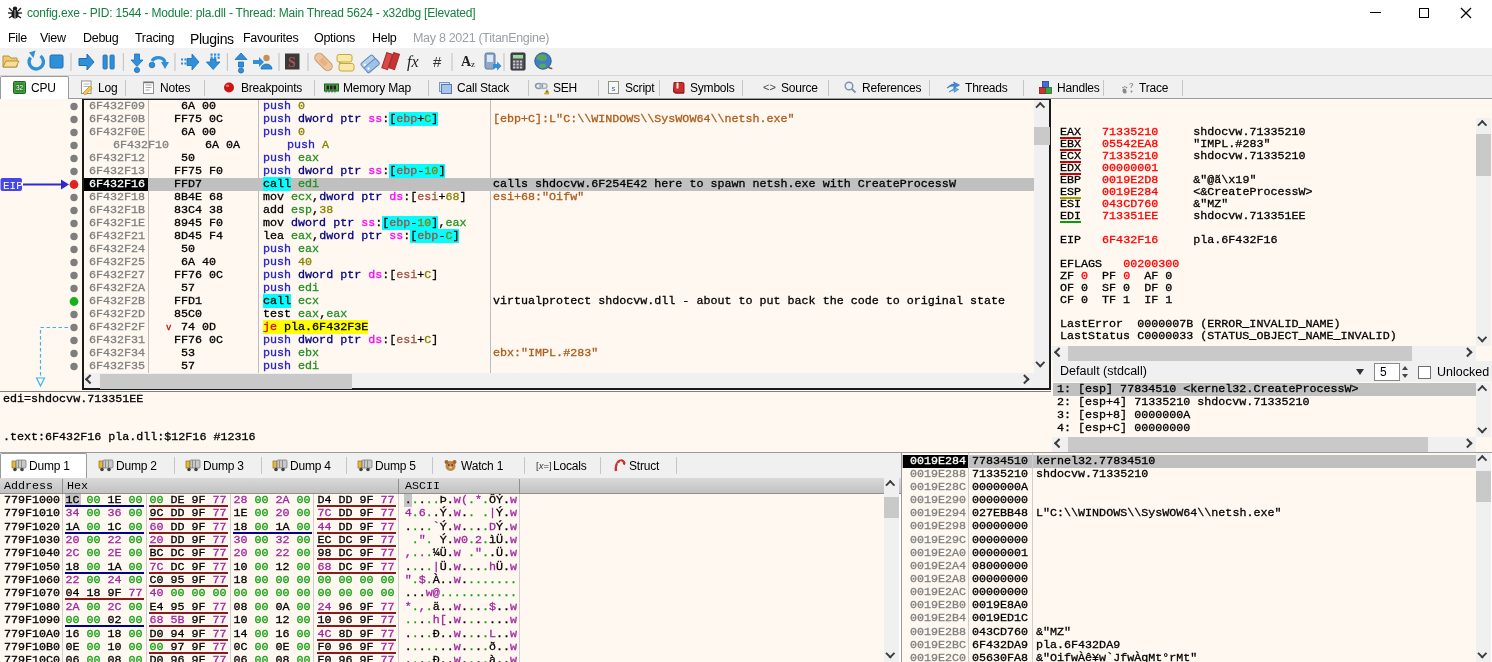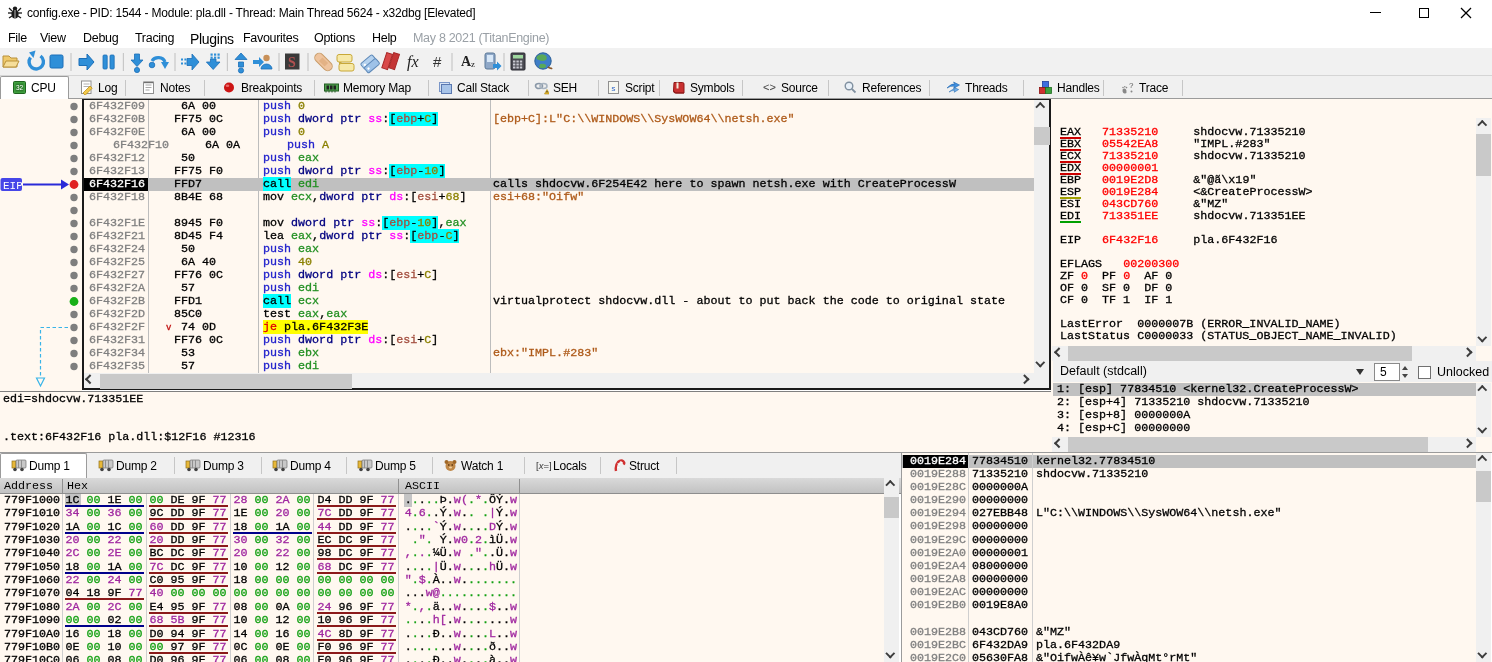--- a/index.html
+++ b/index.html
@@ -25,21 +25,21 @@
         <line x1="15" y1="4" x2="12" y2="7"></line>
 <line x1="2" y1="9" x2="6" y2="9"></line>
         <line x1="16" y1="9" x2="12" y2="9"></line>
 <line x1="3" y1="14" x2="6" y2="12"></line>
         <line x1="15" y1="14" x2="12" y2="12"></line>
 </g>
 <ellipse cx="9" cy="10" rx="3.6" ry="4.6" fill="#1a1a1a"></ellipse>
 <circle cx="9" cy="4.6" r="2.2" fill="#1a1a1a"></circle>
 <line x1="9" y1="6" x2="9" y2="14" stroke="#fff" stroke-width="0.7"></line>
 </svg>
-    <div class="a" style="left:27px;top:6px;font-size:12px;letter-spacing:-0.2px;color:#000000">config.exe - PID: 1544 - Module: pla.dll - Thread: Main Thread 5624 - x32dbg [Elevated]</div>
+    <div class="a" style="left:27px;top:6px;font-size:12px;letter-spacing:-0.2px;color:#15803d">config.exe - PID: 1544 - Module: pla.dll - Thread: Main Thread 5624 - x32dbg [Elevated]</div>
     <div class="a" style="left:1370px;top:12px;width:11px;height:1px;background:#000"></div>
     <div class="a" style="left:1419px;top:8px;width:10px;height:10px;border:1px solid #000"></div>
     <svg class="a" style="left:1460px;top:7px" width="12" height="12" viewBox="0 0 12 12">
 <line x1="1" y1="1" x2="11" y2="11" stroke="#000" stroke-width="1.2"></line>
 <line x1="11" y1="1" x2="1" y2="11" stroke="#000" stroke-width="1.2"></line>
     </svg>
     <div class="a" style="left:8px;top:31px;font-size:12.5px;letter-spacing:-0.3px;color:#000">File</div>
     <div class="a" style="left:40px;top:31px;font-size:12.5px;letter-spacing:-0.3px;color:#000">View</div>
     <div class="a" style="left:83px;top:31px;font-size:12.5px;letter-spacing:-0.3px;color:#000">Debug</div>
     <div class="a" style="left:135px;top:31px;font-size:12.5px;letter-spacing:-0.3px;color:#000">Tracing</div>
@@ -276,20 +276,21 @@
       <div class="a" style="left:174px;top:0;width:1px;height:273px;background:#BDBDBD"></div>
       <div class="a" style="left:406px;top:0;width:1px;height:273px;background:#BDBDBD"></div>
       <div class="drow mono" style="top:0px;"><span class="a gray" style="left:5px">6F432F09</span><span class="a bk" style="left:97px">6A 00</span><span class="a" style="left:179px"><span class="mn">push </span><span class="im">0</span></span></div>
       <div class="drow mono" style="top:13px;"><span class="a gray" style="left:5px">6F432F0B</span><span class="a bk" style="left:90px">FF75 0C</span><span class="a" style="left:179px"><span class="mn">push </span><span class="kw">dword ptr </span><span class="sg">ss</span><span class="bk">:</span><span class="bk cy">[</span><span class="br cy">ebp</span><span class="bk cy">+</span><span class="im cy">C</span><span class="bk cy">]</span></span><span class="a cmt" style="left:409px">[ebp+C]:L"C:\\WINDOWS\\SysWOW64\\netsh.exe"</span></div>
       <div class="drow mono" style="top:26px;"><span class="a gray" style="left:5px">6F432F0E</span><span class="a bk" style="left:97px">6A 00</span><span class="a" style="left:179px"><span class="mn">push </span><span class="im">0</span></span></div>
       <div class="drow mono" style="top:39px;margin-left:24px;"><span class="a gray" style="left:5px">6F432F10</span><span class="a bk" style="left:97px">6A 0A</span><span class="a" style="left:179px"><span class="mn">push </span><span class="im">A</span></span></div>
       <div class="drow mono" style="top:52px;"><span class="a gray" style="left:5px">6F432F12</span><span class="a bk" style="left:97px">50</span><span class="a" style="left:179px"><span class="mn">push </span><span class="rg">eax</span></span></div>
       <div class="drow mono" style="top:65px;"><span class="a gray" style="left:5px">6F432F13</span><span class="a bk" style="left:90px">FF75 F0</span><span class="a" style="left:179px"><span class="mn">push </span><span class="kw">dword ptr </span><span class="sg">ss</span><span class="bk">:</span><span class="bk cy">[</span><span class="br cy">ebp</span><span class="bk cy">-</span><span class="im cy">10</span><span class="bk cy">]</span></span></div>
       <div class="drow mono" style="top:78px;background:#C0C0C0;"><span class="a" style="left:0;top:0;width:64px;height:13px;background:#000;color:#fff;padding-left:5px">6F432F16</span><span class="a bk" style="left:90px">FFD7</span><span class="a" style="left:179px"><span class="bk cy">call</span><span class="bk"> </span><span class="rg">edi</span></span><span class="a bk" style="left:409px">calls shdocvw.6F254E42 here to spawn netsh.exe with CreateProcessW</span></div>
       <div class="drow mono" style="top:91px;"><span class="a gray" style="left:5px">6F432F18</span><span class="a bk" style="left:90px">8B4E 68</span><span class="a" style="left:179px"><span class="bk">mov </span><span class="rg">ecx</span><span class="bk">,</span><span class="kw">dword ptr </span><span class="sg">ds</span><span class="bk">:</span><span class="bk">[</span><span class="br">esi</span><span class="bk">+</span><span class="im">68</span><span class="bk">]</span></span><span class="a cmt" style="left:409px">esi+68:"Oifw"</span></div>
+      <div class="drow mono" style="top:104px;"><span class="a gray" style="left:5px">6F432F1B</span><span class="a bk" style="left:90px">83C4 38</span><span class="a" style="left:179px"><span class="bk">add </span><span class="rg">esp</span><span class="bk">,</span><span class="im">38</span></span></div>
       <div class="drow mono" style="top:117px;"><span class="a gray" style="left:5px">6F432F1E</span><span class="a bk" style="left:90px">8945 F0</span><span class="a" style="left:179px"><span class="bk">mov </span><span class="kw">dword ptr </span><span class="sg">ss</span><span class="bk">:</span><span class="bk cy">[</span><span class="br cy">ebp</span><span class="bk cy">-</span><span class="im cy">10</span><span class="bk cy">]</span><span class="bk">,</span><span class="rg">eax</span></span></div>
       <div class="drow mono" style="top:130px;"><span class="a gray" style="left:5px">6F432F21</span><span class="a bk" style="left:90px">8D45 F4</span><span class="a" style="left:179px"><span class="bk">lea </span><span class="rg">eax</span><span class="bk">,</span><span class="kw">dword ptr </span><span class="sg">ss</span><span class="bk">:</span><span class="bk cy">[</span><span class="br cy">ebp</span><span class="bk cy">-</span><span class="im cy">C</span><span class="bk cy">]</span></span></div>
       <div class="drow mono" style="top:143px;"><span class="a gray" style="left:5px">6F432F24</span><span class="a bk" style="left:97px">50</span><span class="a" style="left:179px"><span class="mn">push </span><span class="rg">eax</span></span></div>
       <div class="drow mono" style="top:156px;"><span class="a gray" style="left:5px">6F432F25</span><span class="a bk" style="left:97px">6A 40</span><span class="a" style="left:179px"><span class="mn">push </span><span class="im">40</span></span></div>
       <div class="drow mono" style="top:169px;"><span class="a gray" style="left:5px">6F432F27</span><span class="a bk" style="left:90px">FF76 0C</span><span class="a" style="left:179px"><span class="mn">push </span><span class="kw">dword ptr </span><span class="sg">ds</span><span class="bk">:</span><span class="bk">[</span><span class="br">esi</span><span class="bk">+</span><span class="im">C</span><span class="bk">]</span></span></div>
       <div class="drow mono" style="top:182px;"><span class="a gray" style="left:5px">6F432F2A</span><span class="a bk" style="left:97px">57</span><span class="a" style="left:179px"><span class="mn">push </span><span class="rg">edi</span></span></div>
       <div class="drow mono" style="top:195px;"><span class="a gray" style="left:5px">6F432F2B</span><span class="a bk" style="left:90px">FFD1</span><span class="a" style="left:179px"><span class="bk cy">call</span><span class="bk"> </span><span class="rg">ecx</span></span><span class="a bk" style="left:409px">virtualprotect shdocvw.dll - about to put back the code to original state</span></div>
       <div class="drow mono" style="top:208px;"><span class="a gray" style="left:5px">6F432F2D</span><span class="a bk" style="left:90px">85C0</span><span class="a" style="left:179px"><span class="bk">test </span><span class="rg">eax</span><span class="bk">,</span><span class="rg">eax</span></span></div>
       <div class="drow mono" style="top:221px;"><span class="a gray" style="left:5px">6F432F2F</span><span class="a bk" style="left:97px">74 0D</span><span class="a" style="left:82px;top:1px;color:#C01010;font-size:9px">v</span><span class="a" style="left:179px"><span class="jr">je</span><span class="bk yl"> pla.6F432F3E</span></span></div>
       <div class="drow mono" style="top:234px;"><span class="a gray" style="left:5px">6F432F31</span><span class="a bk" style="left:90px">FF76 0C</span><span class="a" style="left:179px"><span class="mn">push </span><span class="kw">dword ptr </span><span class="sg">ds</span><span class="bk">:</span><span class="bk">[</span><span class="br">esi</span><span class="bk">+</span><span class="im">C</span><span class="bk">]</span></span></div>
@@ -470,20 +471,21 @@
     <div class="mono a" style="left:902px;top:481px;width:574px;height:13px;"><span class="a gray" style="left:8px">0019E28C</span><span class="a bk" style="left:70px">0000000A</span></div>
     <div class="mono a" style="left:902px;top:494px;width:574px;height:13px;"><span class="a gray" style="left:8px">0019E290</span><span class="a bk" style="left:70px">00000000</span></div>
     <div class="mono a" style="left:902px;top:507px;width:574px;height:13px;"><span class="a gray" style="left:8px">0019E294</span><span class="a bk" style="left:70px">027EBB48</span><span class="a bk" style="left:134px">L"C:\\WINDOWS\\SysWOW64\\netsh.exe"</span></div>
     <div class="mono a" style="left:902px;top:520px;width:574px;height:13px;"><span class="a gray" style="left:8px">0019E298</span><span class="a bk" style="left:70px">00000000</span></div>
     <div class="mono a" style="left:902px;top:534px;width:574px;height:13px;"><span class="a gray" style="left:8px">0019E29C</span><span class="a bk" style="left:70px">00000000</span></div>
     <div class="mono a" style="left:902px;top:547px;width:574px;height:13px;"><span class="a gray" style="left:8px">0019E2A0</span><span class="a bk" style="left:70px">00000001</span></div>
     <div class="mono a" style="left:902px;top:560px;width:574px;height:13px;"><span class="a gray" style="left:8px">0019E2A4</span><span class="a bk" style="left:70px">08000000</span></div>
     <div class="mono a" style="left:902px;top:573px;width:574px;height:13px;"><span class="a gray" style="left:8px">0019E2A8</span><span class="a bk" style="left:70px">00000000</span></div>
     <div class="mono a" style="left:902px;top:586px;width:574px;height:13px;"><span class="a gray" style="left:8px">0019E2AC</span><span class="a bk" style="left:70px">00000000</span></div>
     <div class="mono a" style="left:902px;top:599px;width:574px;height:13px;"><span class="a gray" style="left:8px">0019E2B0</span><span class="a bk" style="left:70px">0019E8A0</span></div>
+    <div class="mono a" style="left:902px;top:612px;width:574px;height:13px;"><span class="a gray" style="left:8px">0019E2B4</span><span class="a bk" style="left:70px">0019ED1C</span></div>
     <div class="mono a" style="left:902px;top:626px;width:574px;height:13px;"><span class="a gray" style="left:8px">0019E2B8</span><span class="a bk" style="left:70px">043CD760</span><span class="a bk" style="left:134px">&amp;"MZ"</span></div>
     <div class="mono a" style="left:902px;top:639px;width:574px;height:13px;"><span class="a gray" style="left:8px">0019E2BC</span><span class="a bk" style="left:70px">6F432DA9</span><span class="a bk" style="left:134px">pla.6F432DA9</span></div>
     <div class="mono a" style="left:902px;top:652px;width:574px;height:13px;"><span class="a gray" style="left:8px">0019E2C0</span><span class="a bk" style="left:70px">05630FA8</span><span class="a bk" style="left:134px">&amp;"OifwÀê¥w`JfwÀqMt°rMt"</span></div>
     <div class="a" style="left:968px;top:453px;width:1px;height:209px;background:#CFCFCF"></div>
     <div class="a" style="left:1032px;top:453px;width:1px;height:209px;background:#CFCFCF"></div>
     <div class="a sb" style="left:1476px;top:453px;width:15px;height:209px"></div>
     <div class="chev" style="left:1479.0px;top:456.5px;transform:rotate(-135deg)"></div>
     <div class="chev" style="left:1479.0px;top:649.5px;transform:rotate(45deg)"></div>
     <div class="thumb" style="left:1476px;top:471px;width:15px;height:31px"></div>
   </div>

